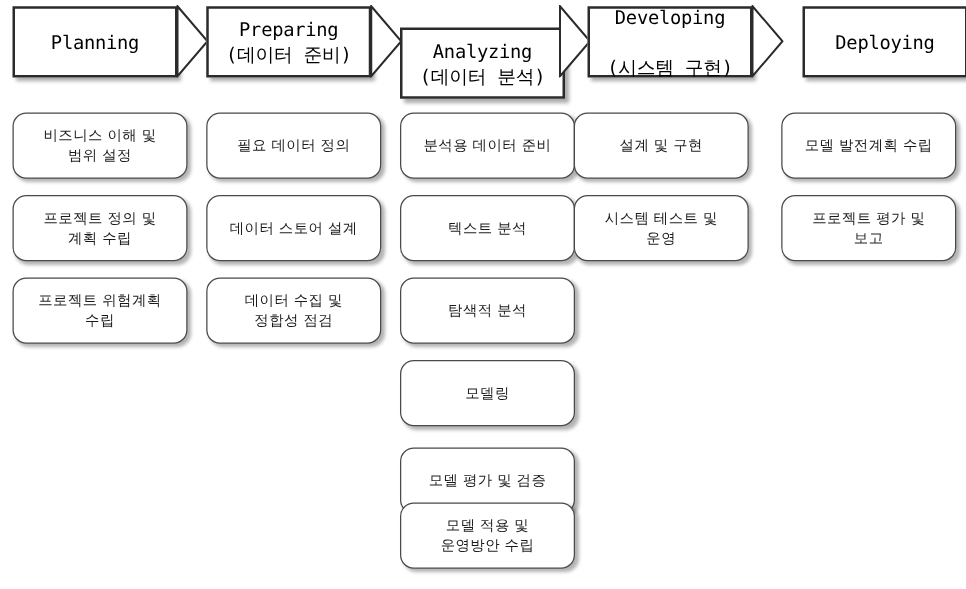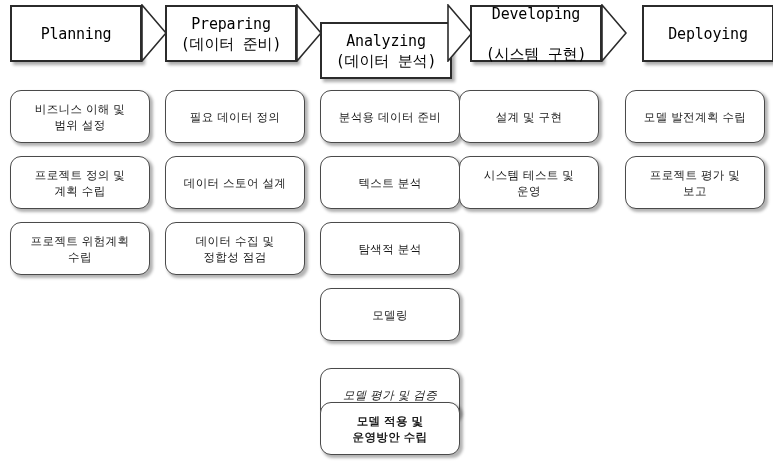--- a/index.html
+++ b/index.html
@@ -103,22 +103,22 @@
 
   .arw-1 { left: 141px; }
   .arw-2 { left: 296px; }
   .arw-3 { left: 447px; }
   .arw-4 { left: 601px; }
 
   .row-1 { top: 90px; }
   .row-2 { top: 156px; }
   .row-3 { top: 222px; }
   .row-4 { top: 288px; }
-  .row-5 { top: 368px; font-style: italic; }
-  .row-6 { top: 402px; font-weight: bold; }
+  .row-5 { top: 358px; }
+  .row-6 { top: 402px; }
 </style>
 </head>
 <body>
 
 <div id="diagram">
 
   <div class="phase-header hdr-1">
     <span class="ph-en">Planning</span>
   </div>
 

